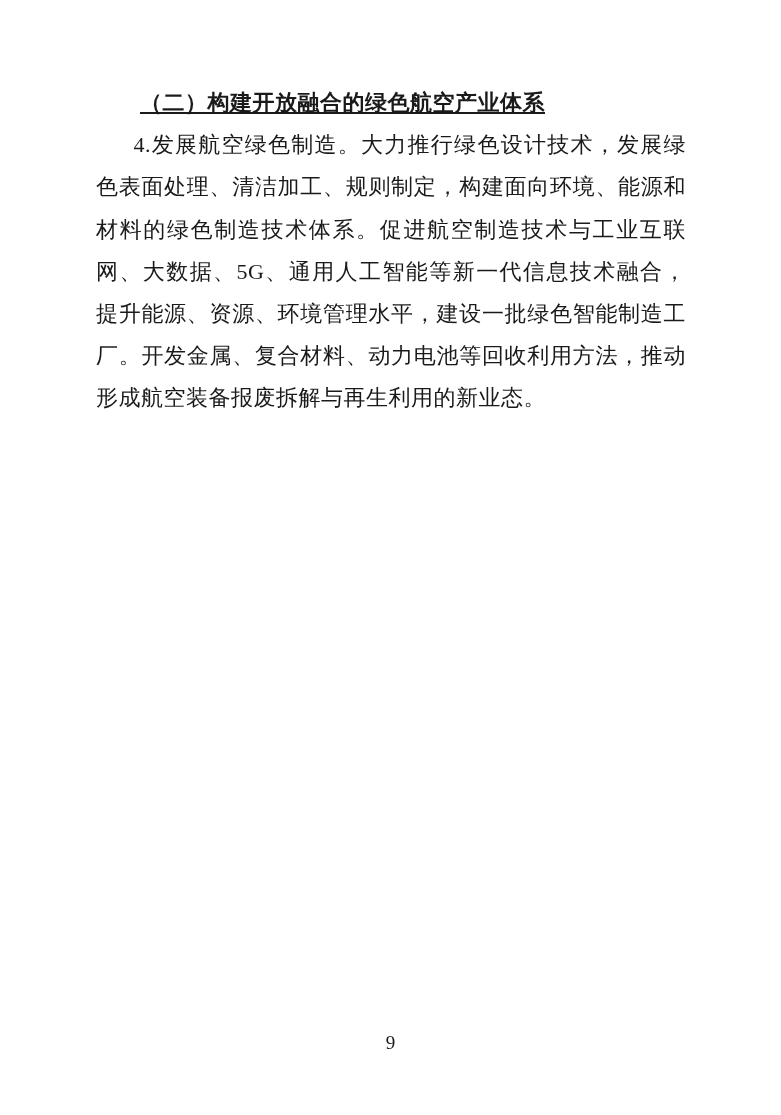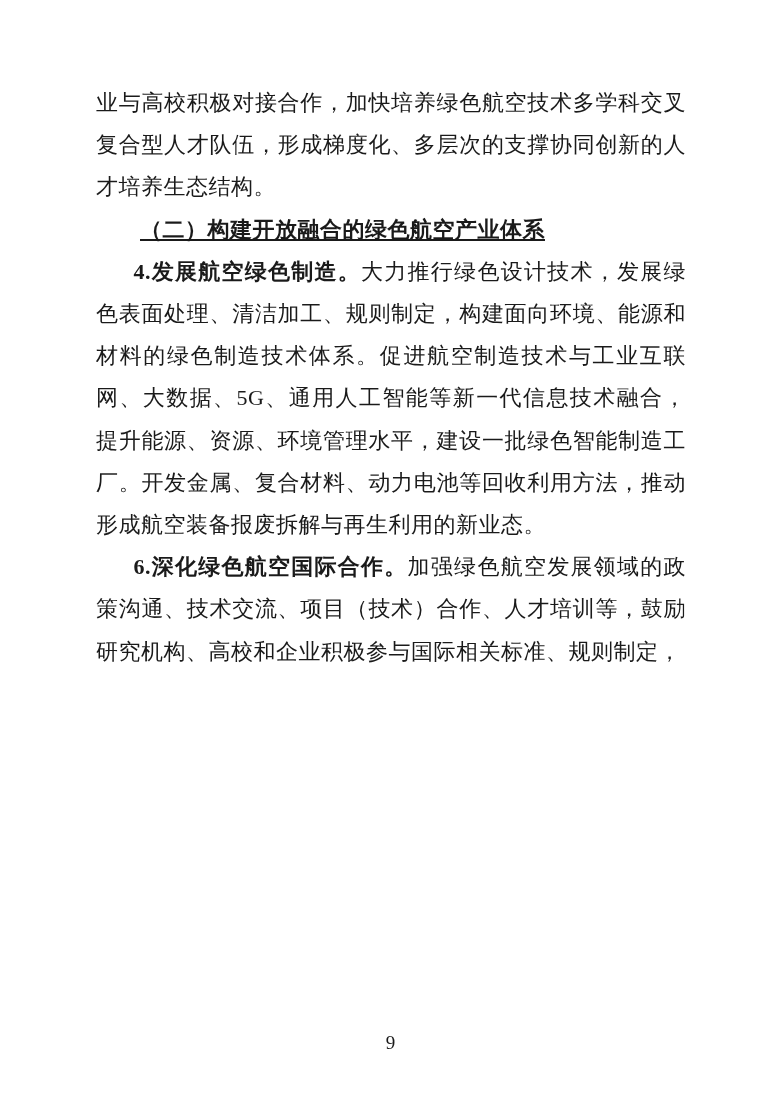--- a/index.html
+++ b/index.html
@@ -35,45 +35,43 @@
   }
   p.heading {
     text-indent: 2em;
     font-weight: bold;
     text-decoration: underline;
   }
   p.numbered {
     text-indent: 1.7em;
   }
   .lead {
-    font-weight: bold;
+    font-weight: normal;
   }
   .page-number {
     position: absolute;
     left: 0;
     top: 1030px;
     width: 100%;
     text-align: center;
     font-size: 19px;
     line-height: 26px;
     color: #1a1a1a;
     font-family: "Liberation Serif", "DejaVu Serif", serif;
   }
 </style>
 </head>
 <body>
 
 <div class="page">
   <div class="text-block">
 
-    <p class="continued">业与高校积极对接合作，加快培养绿色航空技术多学科交叉复合型人才队伍，形成梯度化、多层次的支撑协同创新的人才培养生态结构。</p>
 
     <p class="heading">（二）构建开放融合的绿色航空产业体系</p>
 
     <p class="numbered"><span class="lead">4.发展航空绿色制造。</span><span>大力推行绿色设计技术，发展绿色表面处理、清洁加工、规则制定，构建面向环境、能源和材料的绿色制造技术体系。促进航空制造技术与工业互联网、大数据、5G、通用人工智能等新一代信息技术融合，提升能源、资源、环境管理水平，建设一批绿色智能制造工厂。开发金属、复合材料、动力电池等回收利用方法，推动形成航空装备报废拆解与再生利用的新业态。</span></p>
 
 
-    <p class="numbered"><span class="lead">6.深化绿色航空国际合作。</span><span>加强绿色航空发展领域的政策沟通、技术交流、项目（技术）合作、人才培训等，鼓励研究机构、高校和企业积极参与国际相关标准、规则制定，</span></p>
 
   </div>
 
   <div class="page-number">9</div>
 </div>
 
 </body></html>

